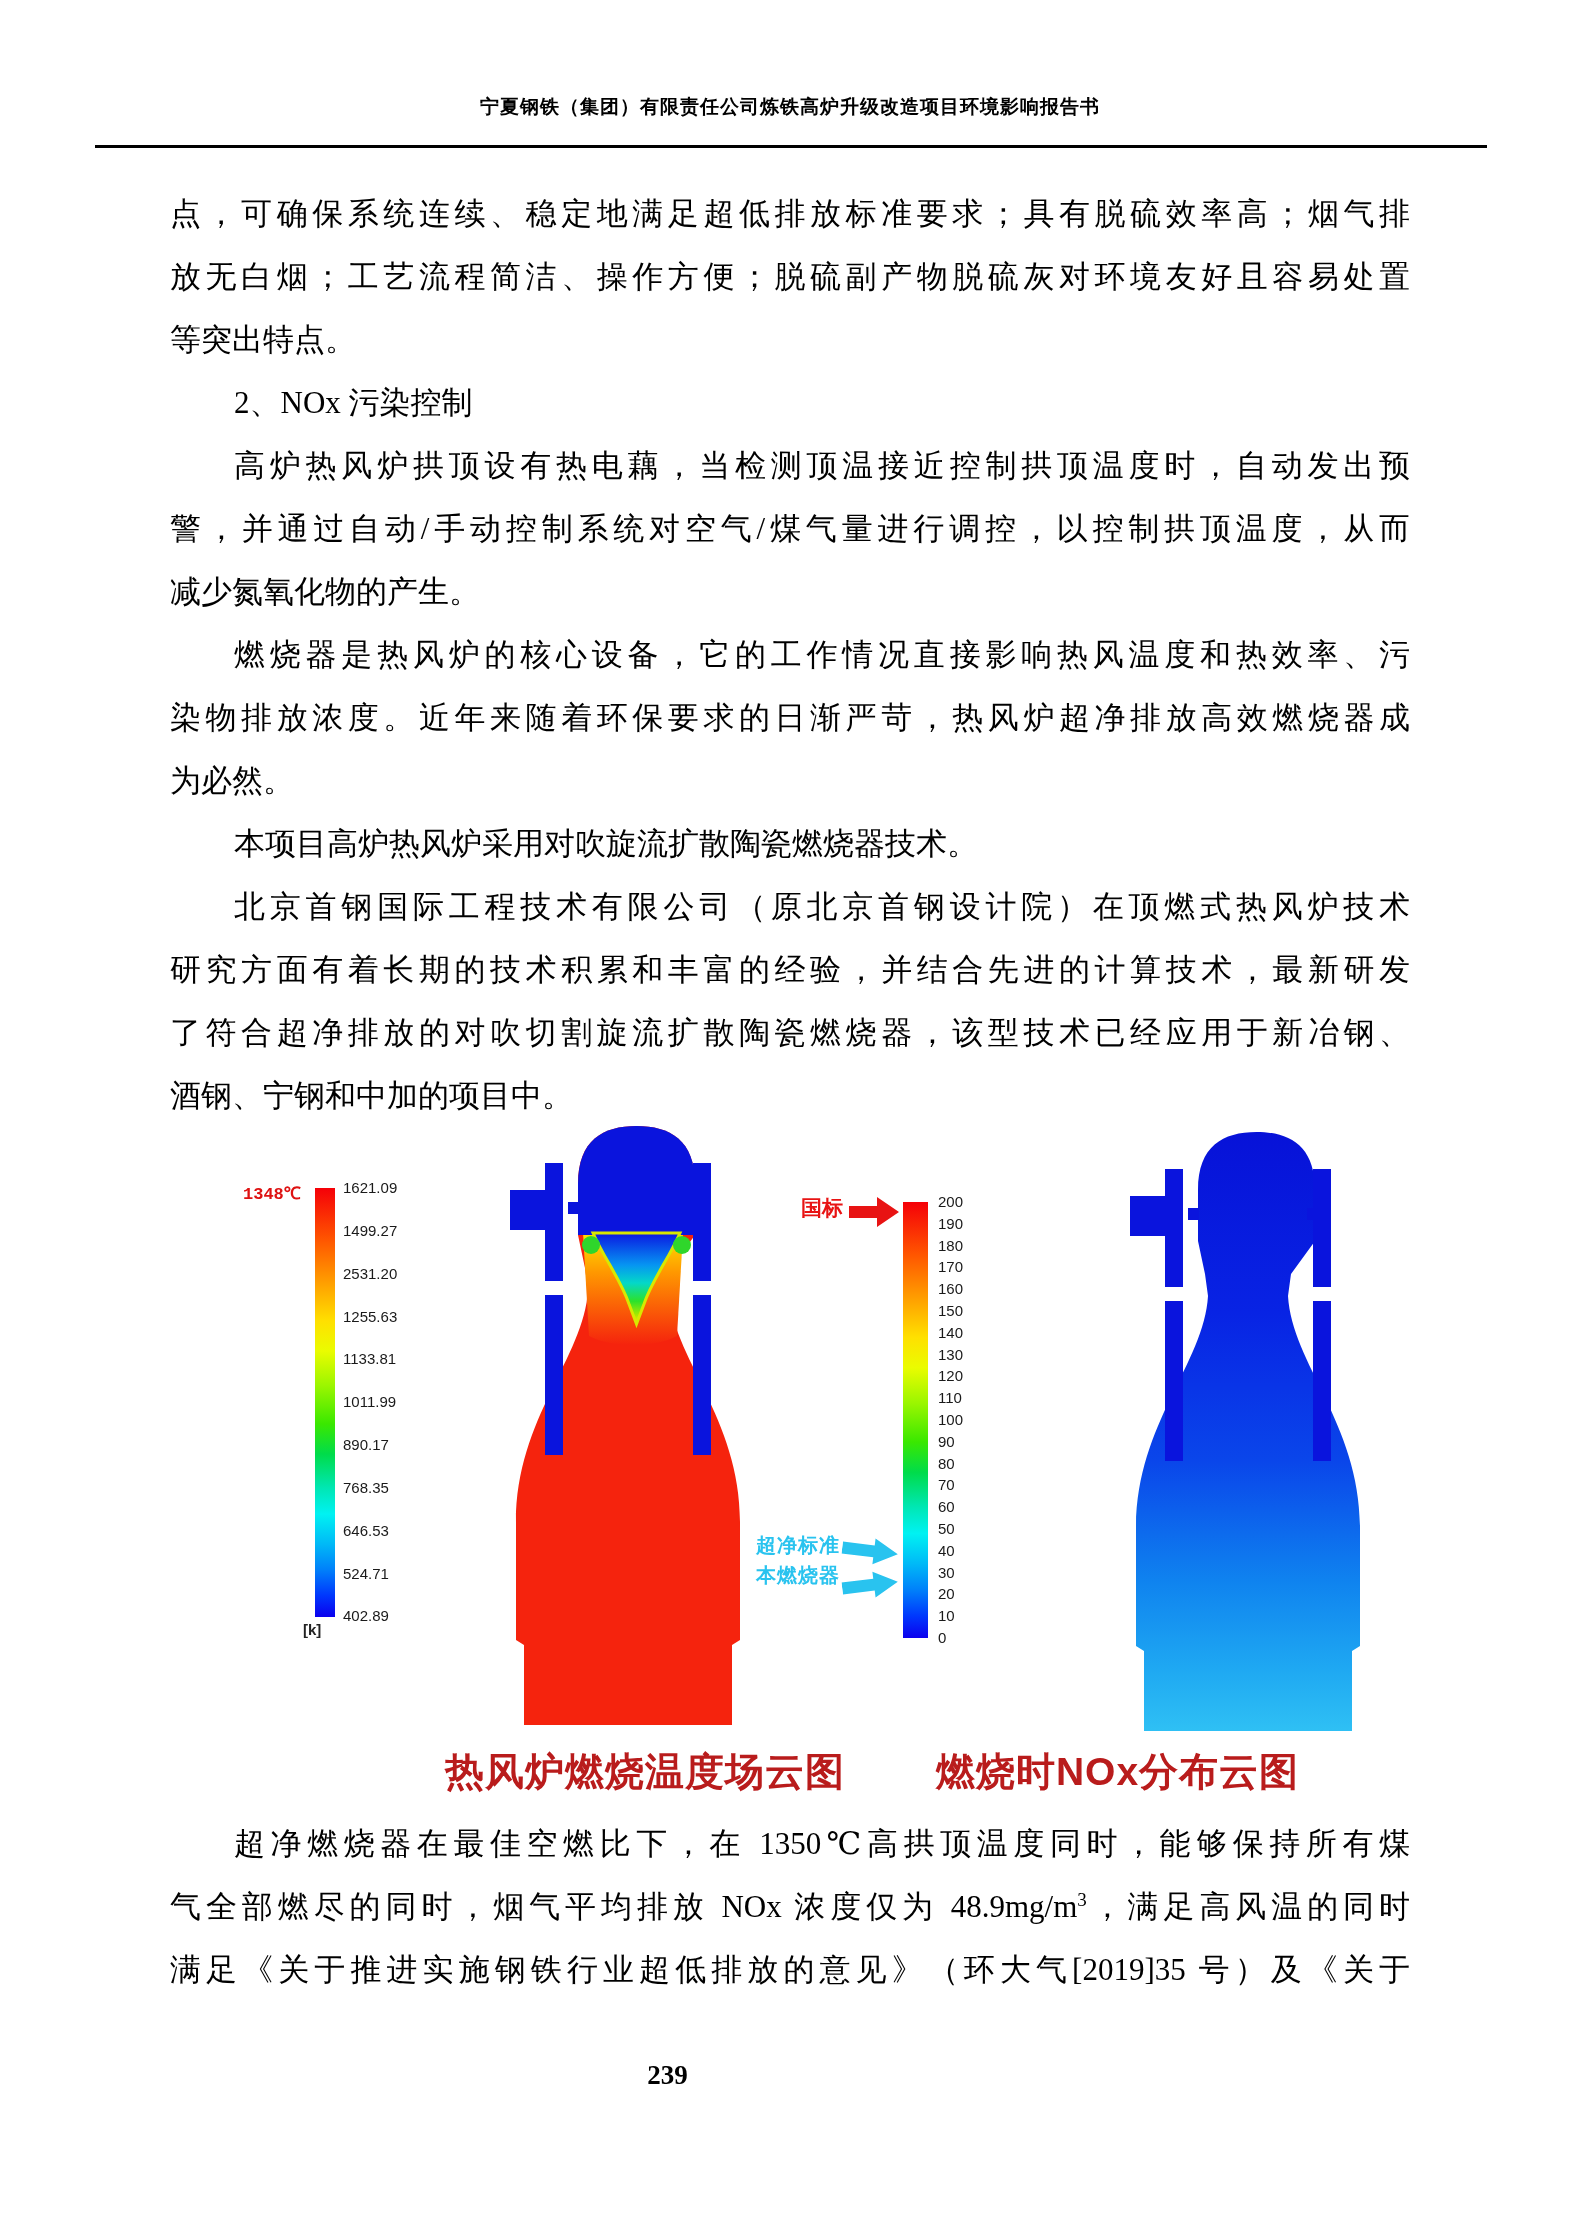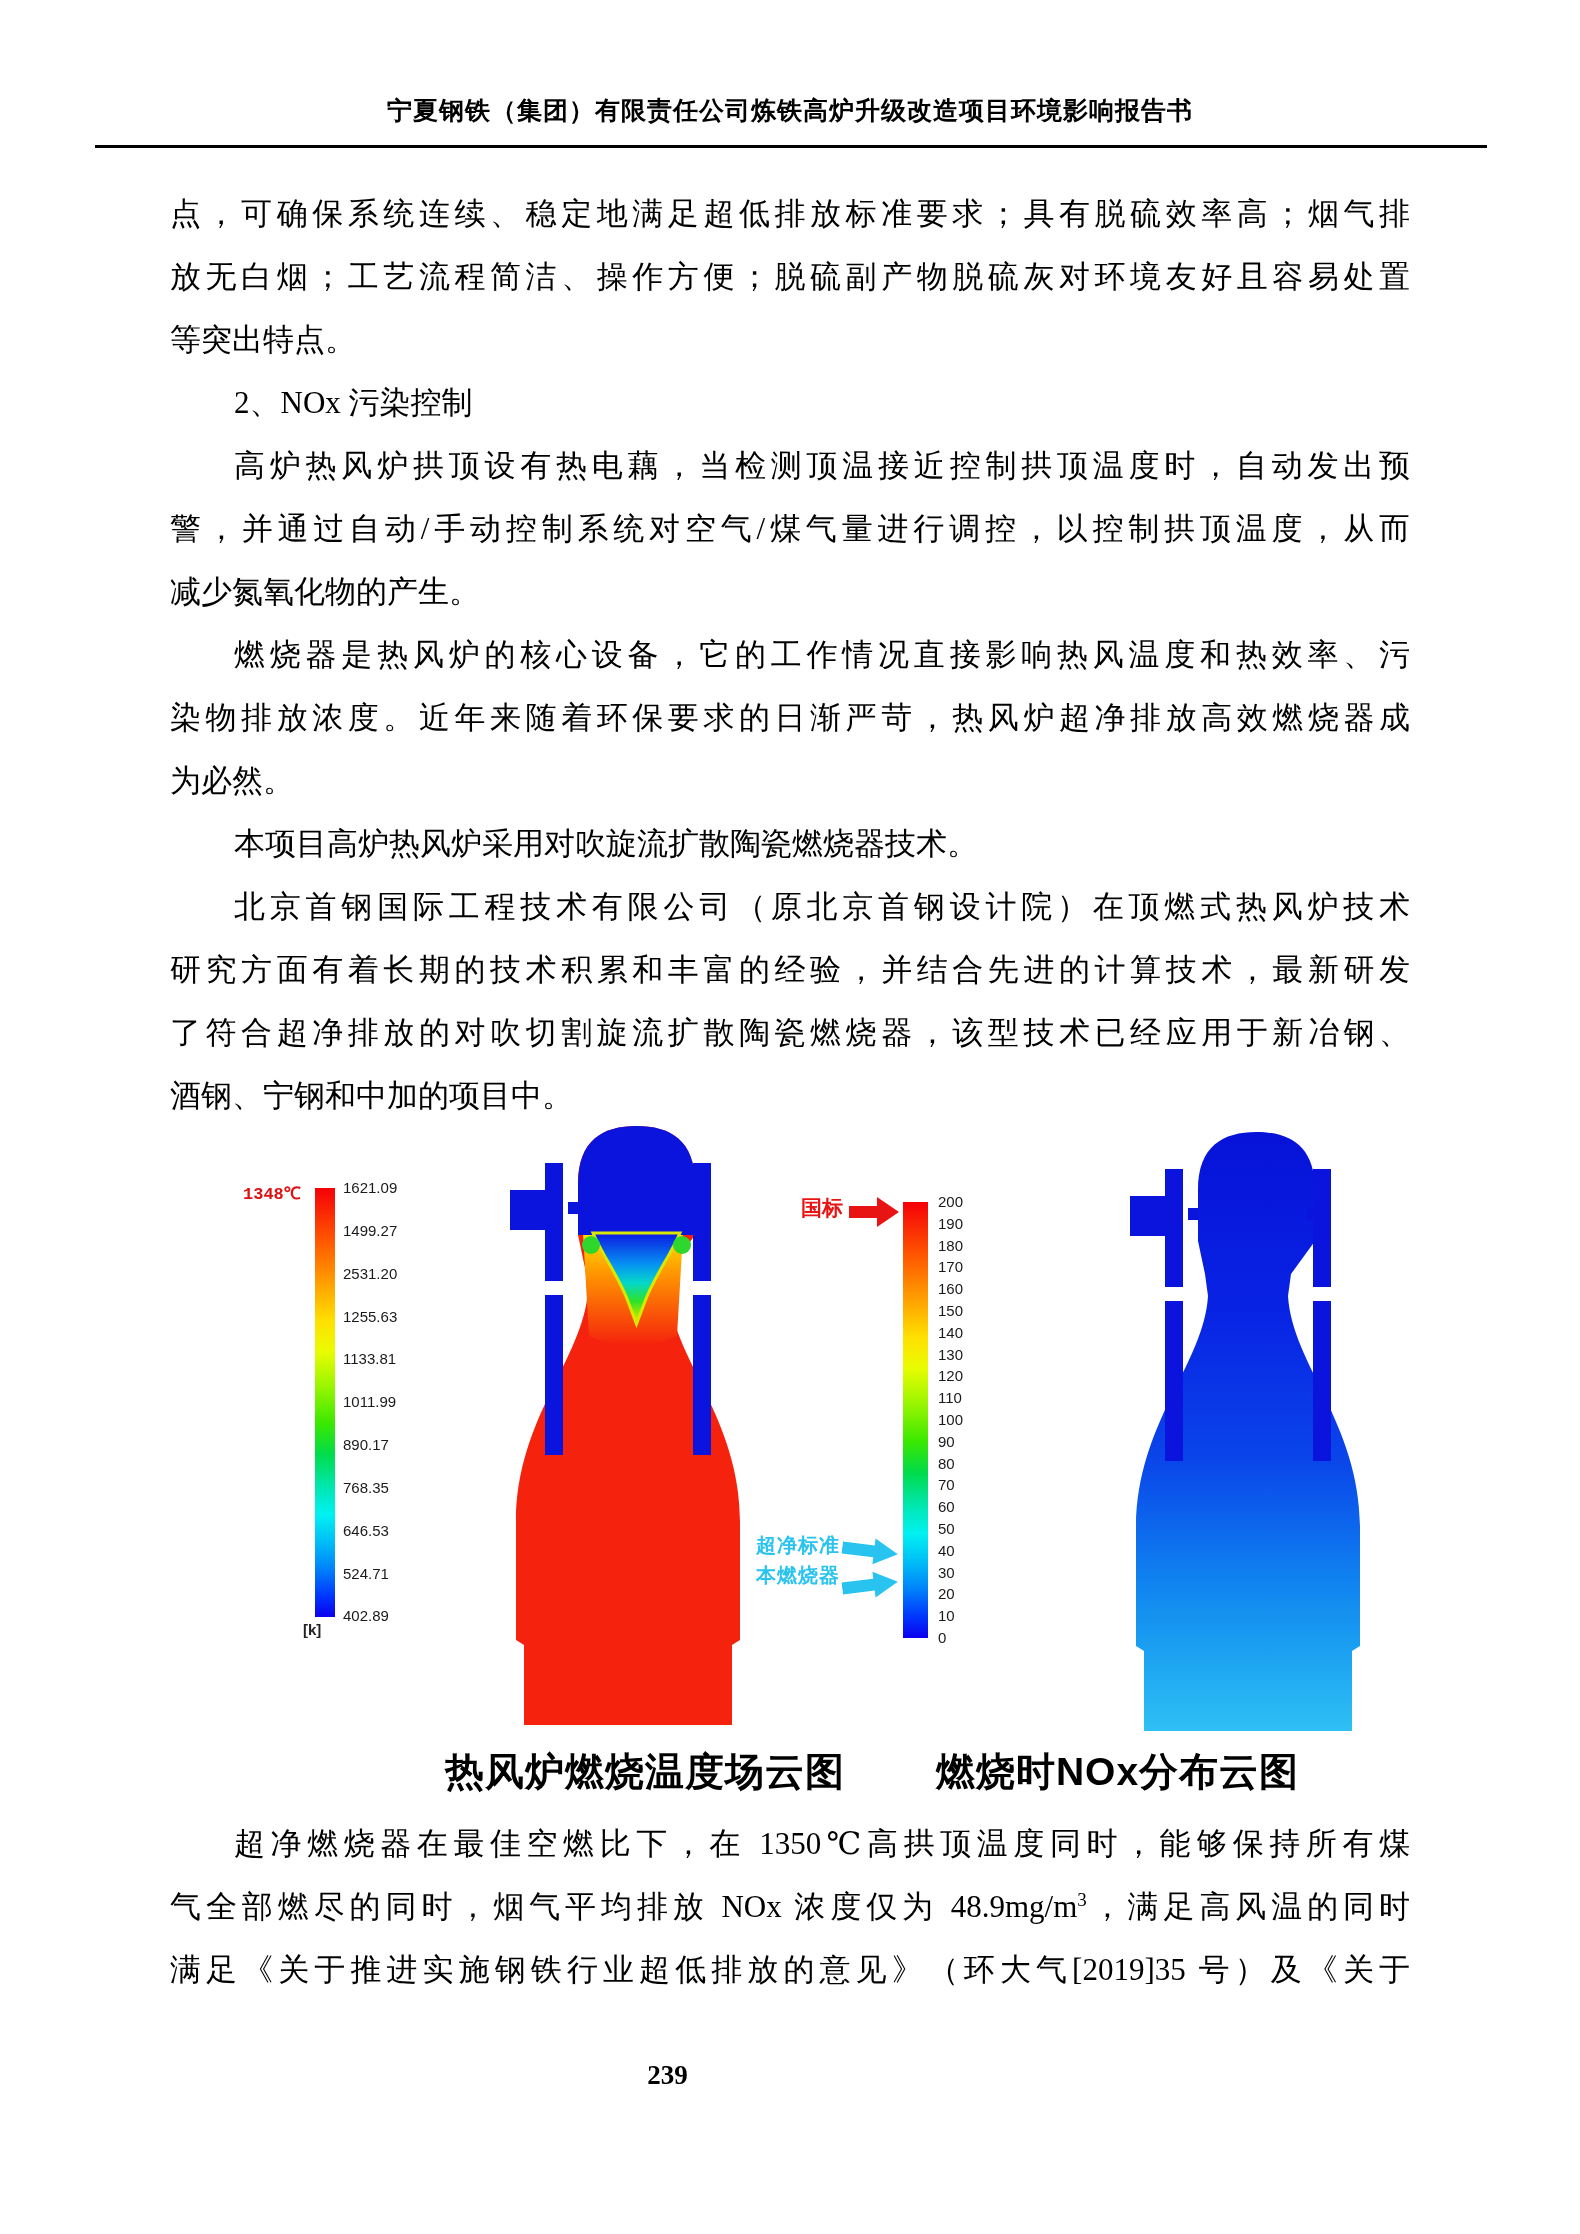--- a/index.html
+++ b/index.html
@@ -4,21 +4,21 @@
 <style>
   html,body{margin:0;padding:0;background:#888;}
   .page{
     position:relative;width:1580px;height:2234px;background:#ffffff;
     margin:0 auto;overflow:hidden;
     font-family:"Liberation Serif","DejaVu Serif",serif;color:#000;
   }
   
   .hdr{position:absolute;top:94px;left:0;width:1580px;text-align:center;
        font-family:Liberation Sans, sans-serif;
-       font-weight:bold;font-size:25px;letter-spacing:1px;}
+       font-weight:bold;font-size:19px;letter-spacing:1px;}
   .hdr-rule{position:absolute;top:145px;left:95px;width:1392px;height:3px;background:#000;}
   
   .bl{position:absolute;left:170px;width:1240px;height:63px;line-height:63px;
       font-size:31px;white-space:nowrap;box-sizing:border-box;}
   .bl.full{text-align:justify;text-align-last:justify;white-space:normal;}
   .bl.ind{padding-left:64px;}
   .bl sup{font-size:19px;line-height:0;}
   
   .tlabel{position:absolute;left:243px;top:1181px;font-family:Liberation Mono, monospace;
           font-weight:bold;font-size:17px;color:#de1212;}
@@ -33,21 +33,21 @@
   .tick.t{left:343px;}
   .tick.n{left:938px;}
   .kunit{position:absolute;left:303px;top:1621px;font-family:"Liberation Sans",sans-serif;
          font-size:15px;font-weight:bold;color:#222;}
   .gb{position:absolute;left:801px;top:1194px;font-family:"Liberation Sans",sans-serif;
       font-weight:bold;font-size:21px;color:#e81313;}
   .uc{position:absolute;left:756px;font-family:"Liberation Sans",sans-serif;
       font-weight:bold;font-size:20px;color:#29c3ef;letter-spacing:1px;}
   .arrow{position:absolute;}
   .cap{position:absolute;top:1745px;font-family:"Liberation Sans","DejaVu Sans",sans-serif;
-       font-weight:bold;font-size:39px;color:#000000;text-align:center;letter-spacing:1px;}
+       font-weight:bold;font-size:39px;color:#b91c1c;text-align:center;letter-spacing:1px;}
   .pageno{position:absolute;top:2060px;left:0;width:1335px;text-align:center;
           font-size:27px;font-weight:bold;}
   .furnace{position:absolute;}
 </style>
 </head>
 <body>
 
 <div class="page">
 
   <div class="hdr">宁夏钢铁（集团）有限责任公司炼铁高炉升级改造项目环境影响报告书</div>

